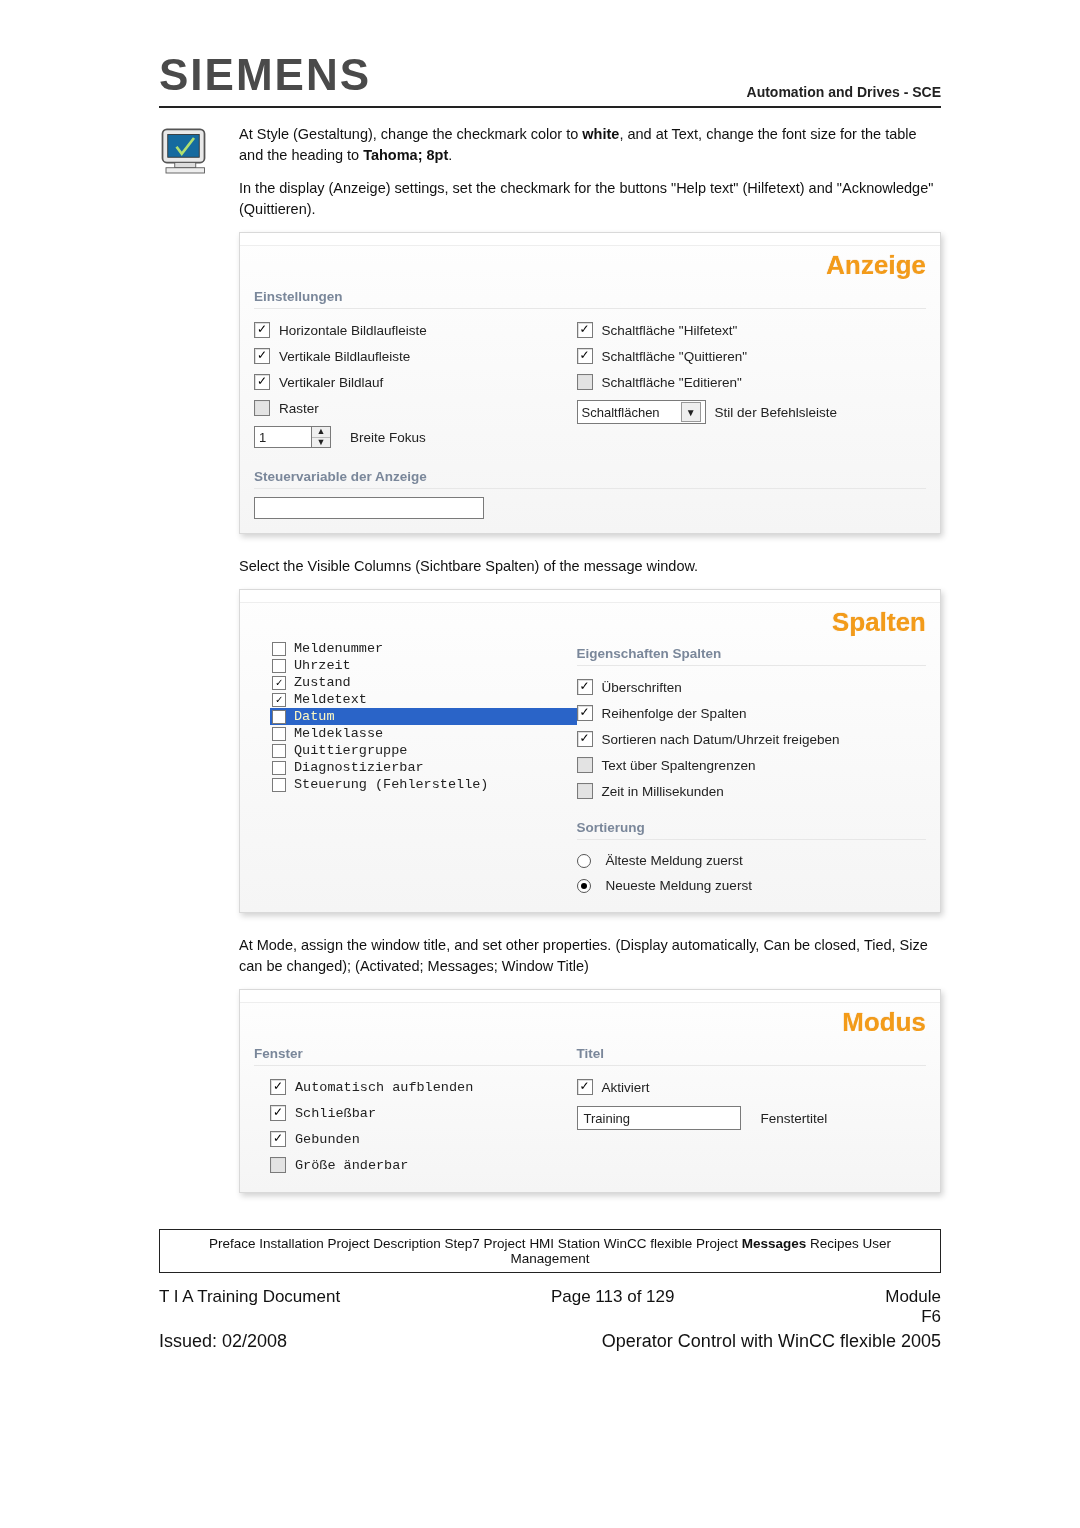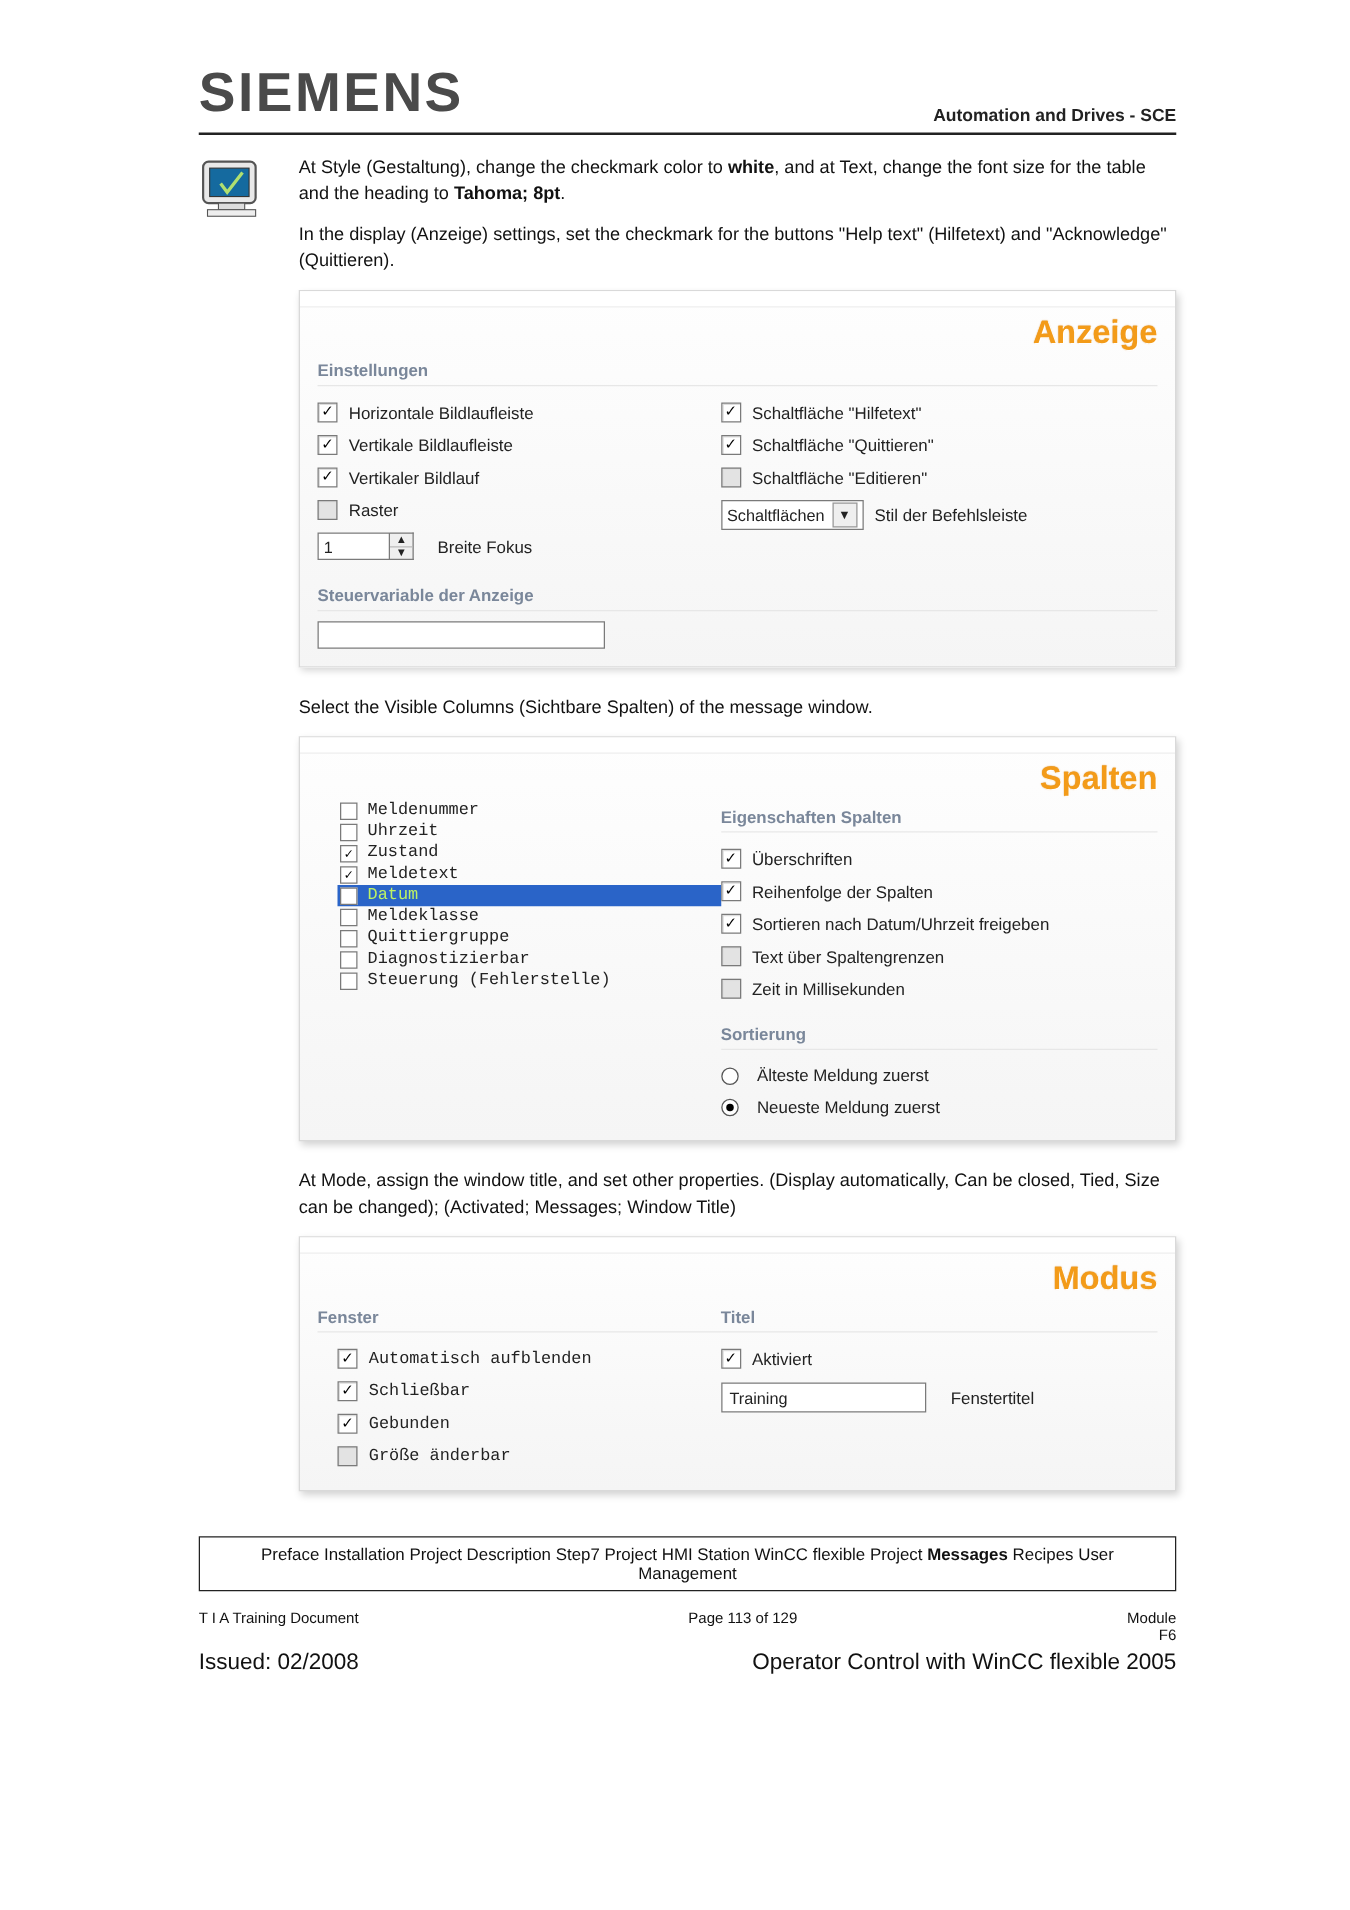--- a/index.html
+++ b/index.html
@@ -130,21 +130,21 @@
   .stepper .arrows div {
     flex: 1; text-align: center; font-size: 9px; line-height: 1;
     display:flex;align-items:center;justify-content:center;
   }
   .stepper .arrows div:first-child { border-bottom: 1px solid #bbb; }
   .select {
     display: inline-flex; align-items: center;
     border: 1px solid #7a7a7a;
     background: #fff;
     height: 22px; padding: 0 4px;
-    gap: 6px;
+    gap: 21px;
     font-size: 13px;
   }
   .select .caret {
     width: 18px; height: 18px;
     background: #efefef;
     border: 1px solid #999;
     display: flex; align-items: center; justify-content: center;
     font-size: 10px;
   }
   .input-line {
@@ -159,21 +159,21 @@
   .listbox {
     border: 0;
     margin-left: 8px;
   }
   .list-row {
     display: flex; align-items: center;
     gap: 8px; padding: 1px 2px;
   }
   .list-row.selected {
     background: #2a64c8;
-    color: #bef264;
+    color: #fef9c3;
   }
   .lb-chk {
     width: 12px; height: 12px;
     border: 1px solid #7a7a7a;
     background: #fff;
     display: inline-flex; align-items: center; justify-content: center;
     font-size: 11px;
   }
   .lb-chk.checked::after { content: "✓"; color:#000; }
   .list-row.selected .lb-chk { background: #fff; }
@@ -201,21 +201,21 @@
   .breadcrumbs {
     border: 1px solid #222;
     padding: 6px 10px;
     font-size: 13.5px;
     margin-top: 14px;
     text-align: center;
   }
   .breadcrumbs .active { font-weight: 700; }
   .footer-row {
     display: flex; justify-content: space-between;
-    font-size: 12px; margin-top: 14px;
+    font-size: 17px; margin-top: 14px;
   }
   .footer-row2 {
     display: flex; justify-content: space-between;
     font-size: 18px; margin-top: 4px;
   }
   .indent { margin-left: 16px; font-family: Liberation Mono, monospace; }
 </style>
 </head>
 <body>
 

